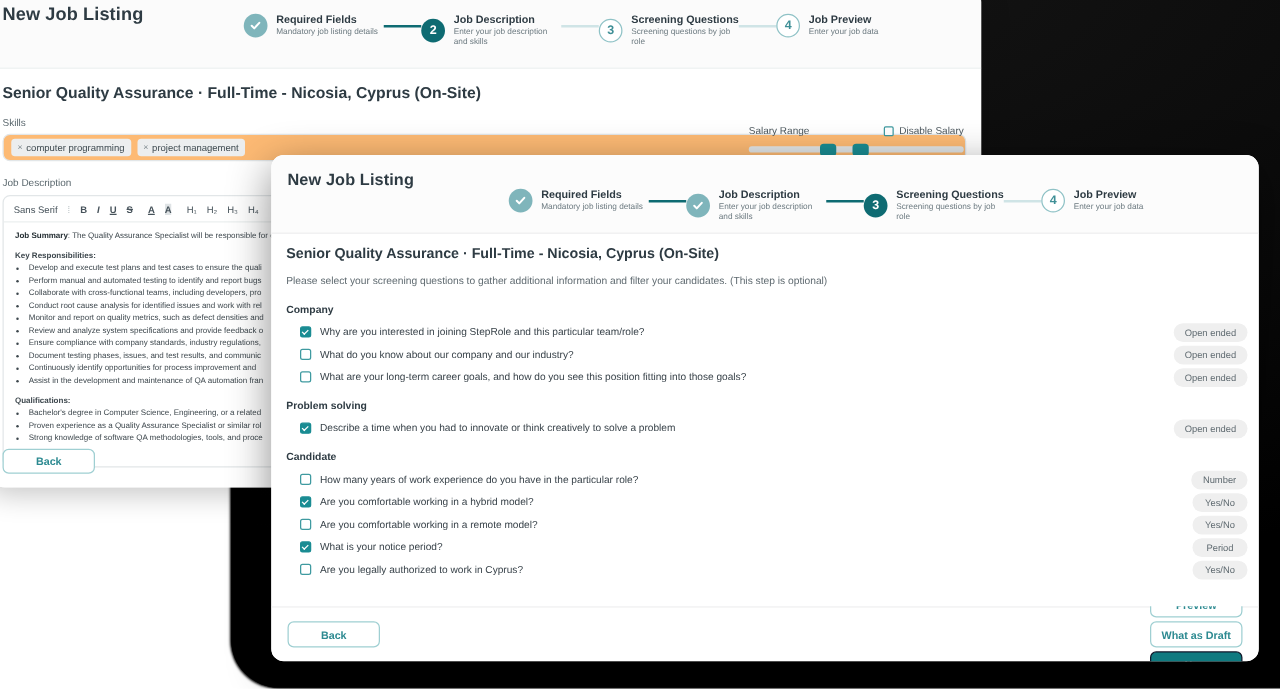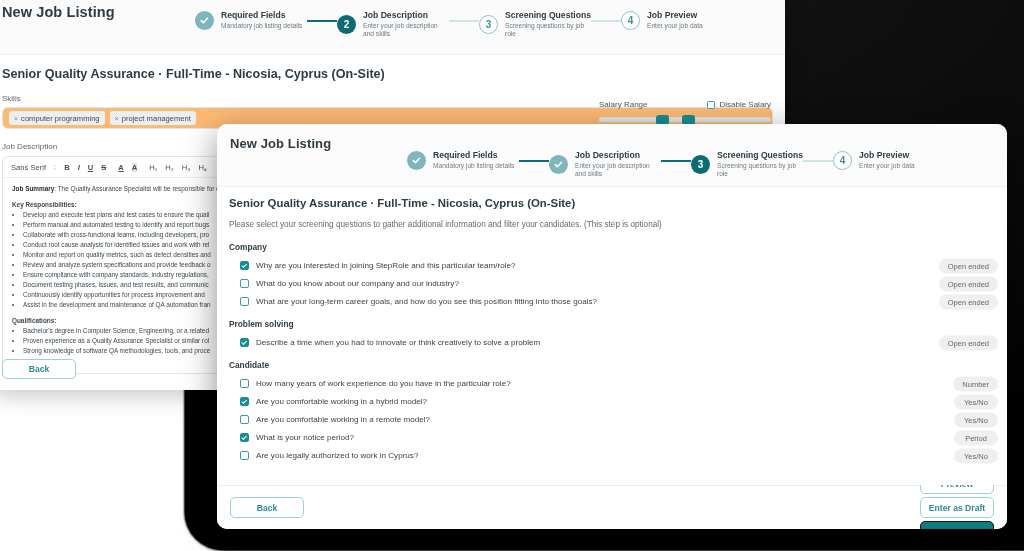--- a/index.html
+++ b/index.html
@@ -414,17 +414,17 @@
             <span class="q-text">Are you legally authorized to work in Cyprus?</span>
             <span class="q-badge">Yes/No</span>
           </div>
         </div>
       </div>
   </div>
   <div id="front-foot">
     <div class="btn btn-ghost" id="btn-back-front">Back</div>
     <div class="foot-right">
       <div class="btn btn-ghost" id="btn-preview">Preview</div>
-      <div class="btn btn-ghost" id="btn-draft">Enter as Draft</div>
+      <div class="btn btn-ghost" id="btn-draft">What as Draft</div>
       <div class="btn btn-primary" id="btn-next">Next</div>
     </div>
   </div>
 </div>
 
 </body></html>

